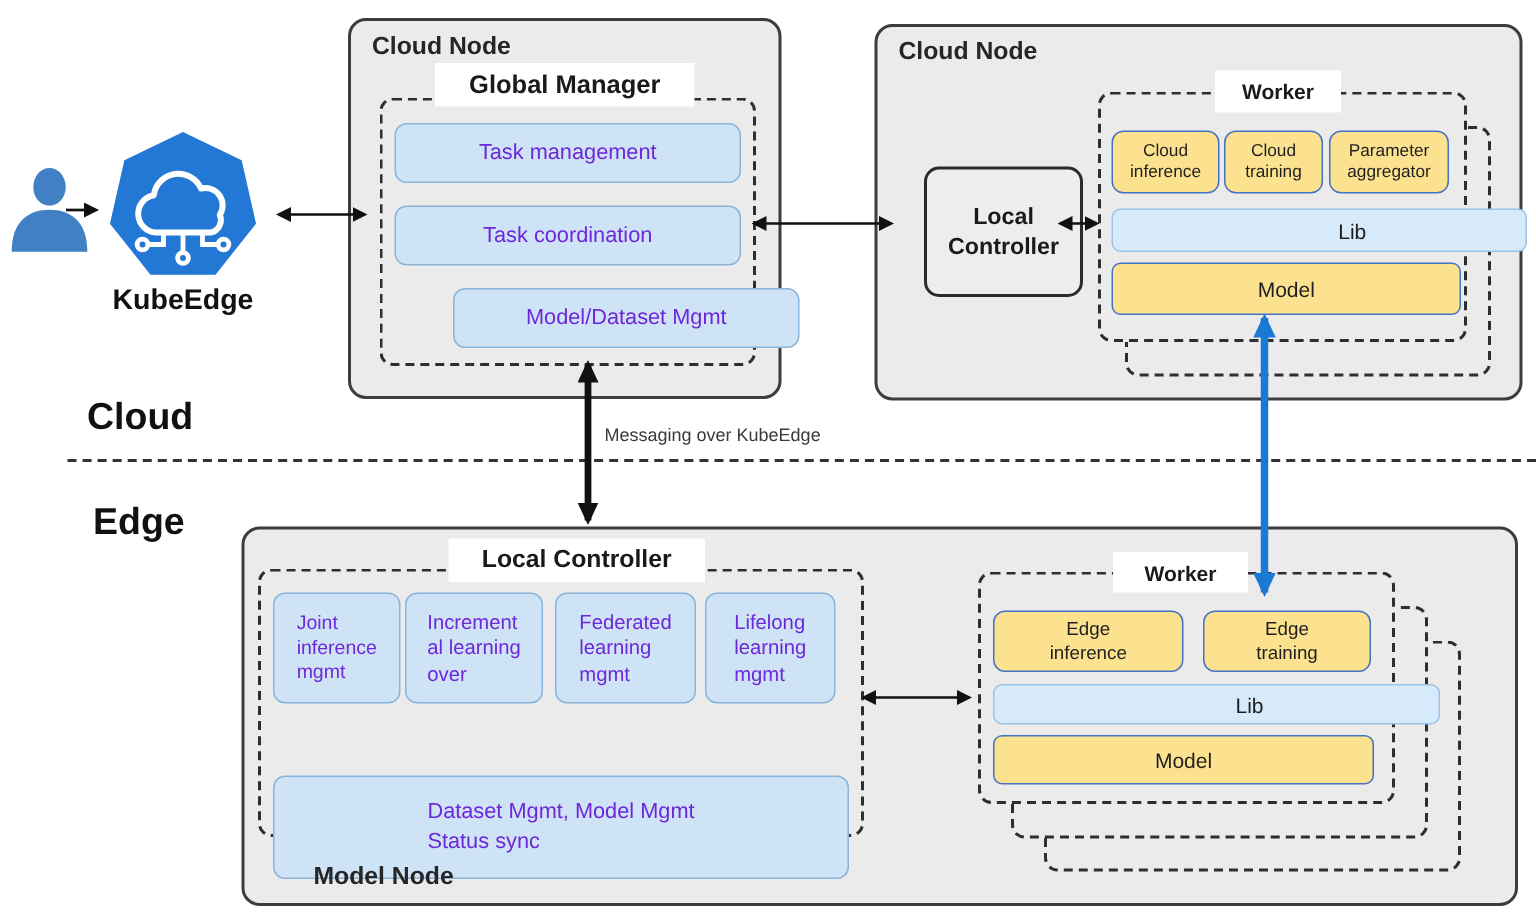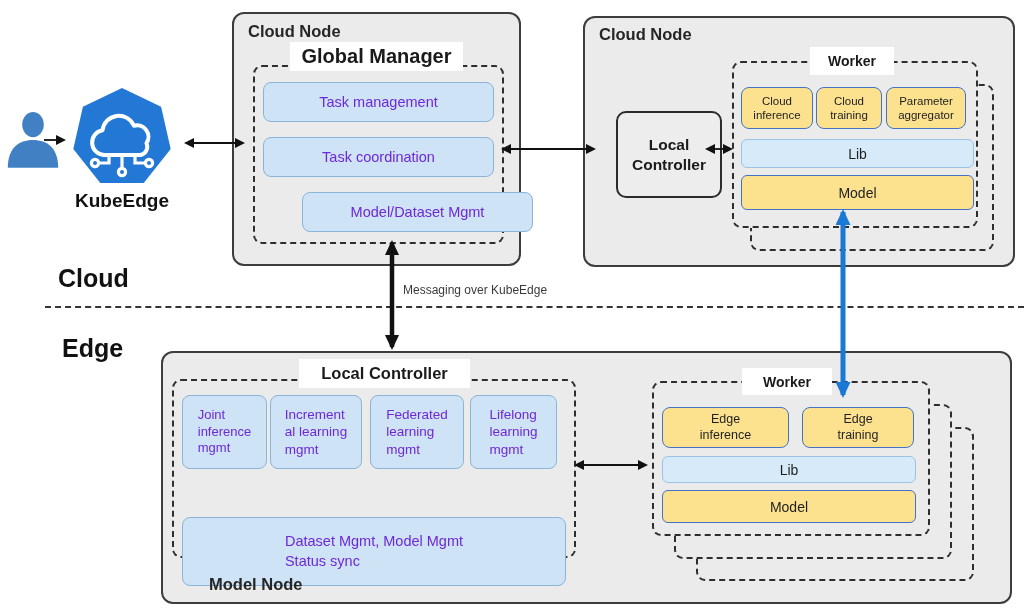--- a/index.html
+++ b/index.html
@@ -24,21 +24,21 @@
     display:flex;align-items:center;justify-content:center;
     font-size:14.5px;color:#6d28d9;
   }
   .yellowbox{
     position:absolute;background:#fce28f;border:1.5px solid #4472c4;border-radius:8px;
     display:flex;align-items:center;justify-content:center;text-align:center;
     font-size:11.5px;line-height:1.25;color:#1f1f1f;
   }
   .libbox{
     position:absolute;background:#d7eafa;border:1px solid #9cc3e5;border-radius:6px;
-    display:flex;align-items:center;justify-content:center;font-size:14px;
+    display:flex;align-items:center;justify-content:center;font-size:14px;padding-left:44px;
   }
   .modelbox{
     position:absolute;background:#fce28f;border:1.5px solid #4472c4;border-radius:6px;
     display:flex;align-items:center;justify-content:center;font-size:14px;
   }
   .ml{white-space:pre-line;}
   .section-label{position:absolute;font-weight:bold;font-size:25px;color:#111;}
   .divider{position:absolute;left:45px;top:306px;width:979px;border-top:2px dashed #333;}
   .msg-label{position:absolute;left:403px;top:283px;font-size:12px;color:#3a3a3a;}
   .lc-solid{
@@ -71,21 +71,21 @@
       <circle cx="24" cy="76" r="3.6"></circle>
       <circle cx="51" cy="85" r="3.6"></circle>
       <circle cx="78" cy="76" r="3.6"></circle>
     </g>
   </svg>
   <div class="kube-label">KubeEdge</div>
 
   <div class="node" style="left:232px;top:12px;width:285px;height:250px;">
     <div class="node-title" style="left:14px;top:8px;">Cloud Node</div>
     <div class="dashedbox" style="left:19px;top:51px;width:247px;height:175px;"></div>
-    <div class="whitelabel" style="left:56px;top:28px;width:173px;height:29px;font-size:20px;">Global Manager</div>
+    <div class="whitelabel" style="left:56px;top:28px;width:173px;height:29px;font-size:17px;">Global Manager</div>
     <div class="bluebox" style="left:29px;top:68px;width:229px;height:38px;">Task management</div>
     <div class="bluebox" style="left:29px;top:123px;width:229px;height:38px;">Task coordination</div>
     <div class="bluebox" style="left:29px;top:178px;width:229px;height:38px;margin-left:39px;">Model/Dataset Mgmt</div>
   </div>
 
   <div class="node" style="left:583px;top:16px;width:428px;height:247px;">
     <div class="node-title" style="left:14px;top:7px;">Cloud Node</div>
 
     <div class="lc-solid ml" style="left:31px;top:93px;width:102px;height:83px;">Local
 Controller</div>
@@ -112,21 +112,21 @@
 
   <div class="node" style="left:161px;top:351px;width:847px;height:249px;">
     <div class="dashedbox" style="left:9px;top:26px;width:400px;height:175px;"></div>
     <div class="whitelabel" style="left:136px;top:6px;width:171px;height:29px;font-size:16.5px;">Local Controller</div>
 
     <div class="bluebox ml" style="left:19px;top:42px;width:83px;height:72px;font-size:13px;line-height:1.3;">Joint
 inference
 mgmt</div>
     <div class="bluebox ml" style="left:107px;top:42px;width:90px;height:72px;font-size:13.5px;line-height:1.3;">Increment
 al learning
-mgmt</div>
+over</div>
     <div class="bluebox ml" style="left:207px;top:42px;width:92px;height:72px;font-size:13.5px;line-height:1.3;">Federated
 learning
 mgmt</div>
     <div class="bluebox ml" style="left:307px;top:42px;width:85px;height:72px;font-size:13.5px;line-height:1.3;">Lifelong
 learning
 mgmt</div>
     <div class="bluebox ml" style="left:19px;top:124px;width:382px;height:67px;font-size:14.5px;line-height:1.35;margin-top:40px;">Dataset Mgmt, Model Mgmt
 Status sync</div>
 
     <div class="node-title" style="left:46px;top:222px;">Model Node</div>

